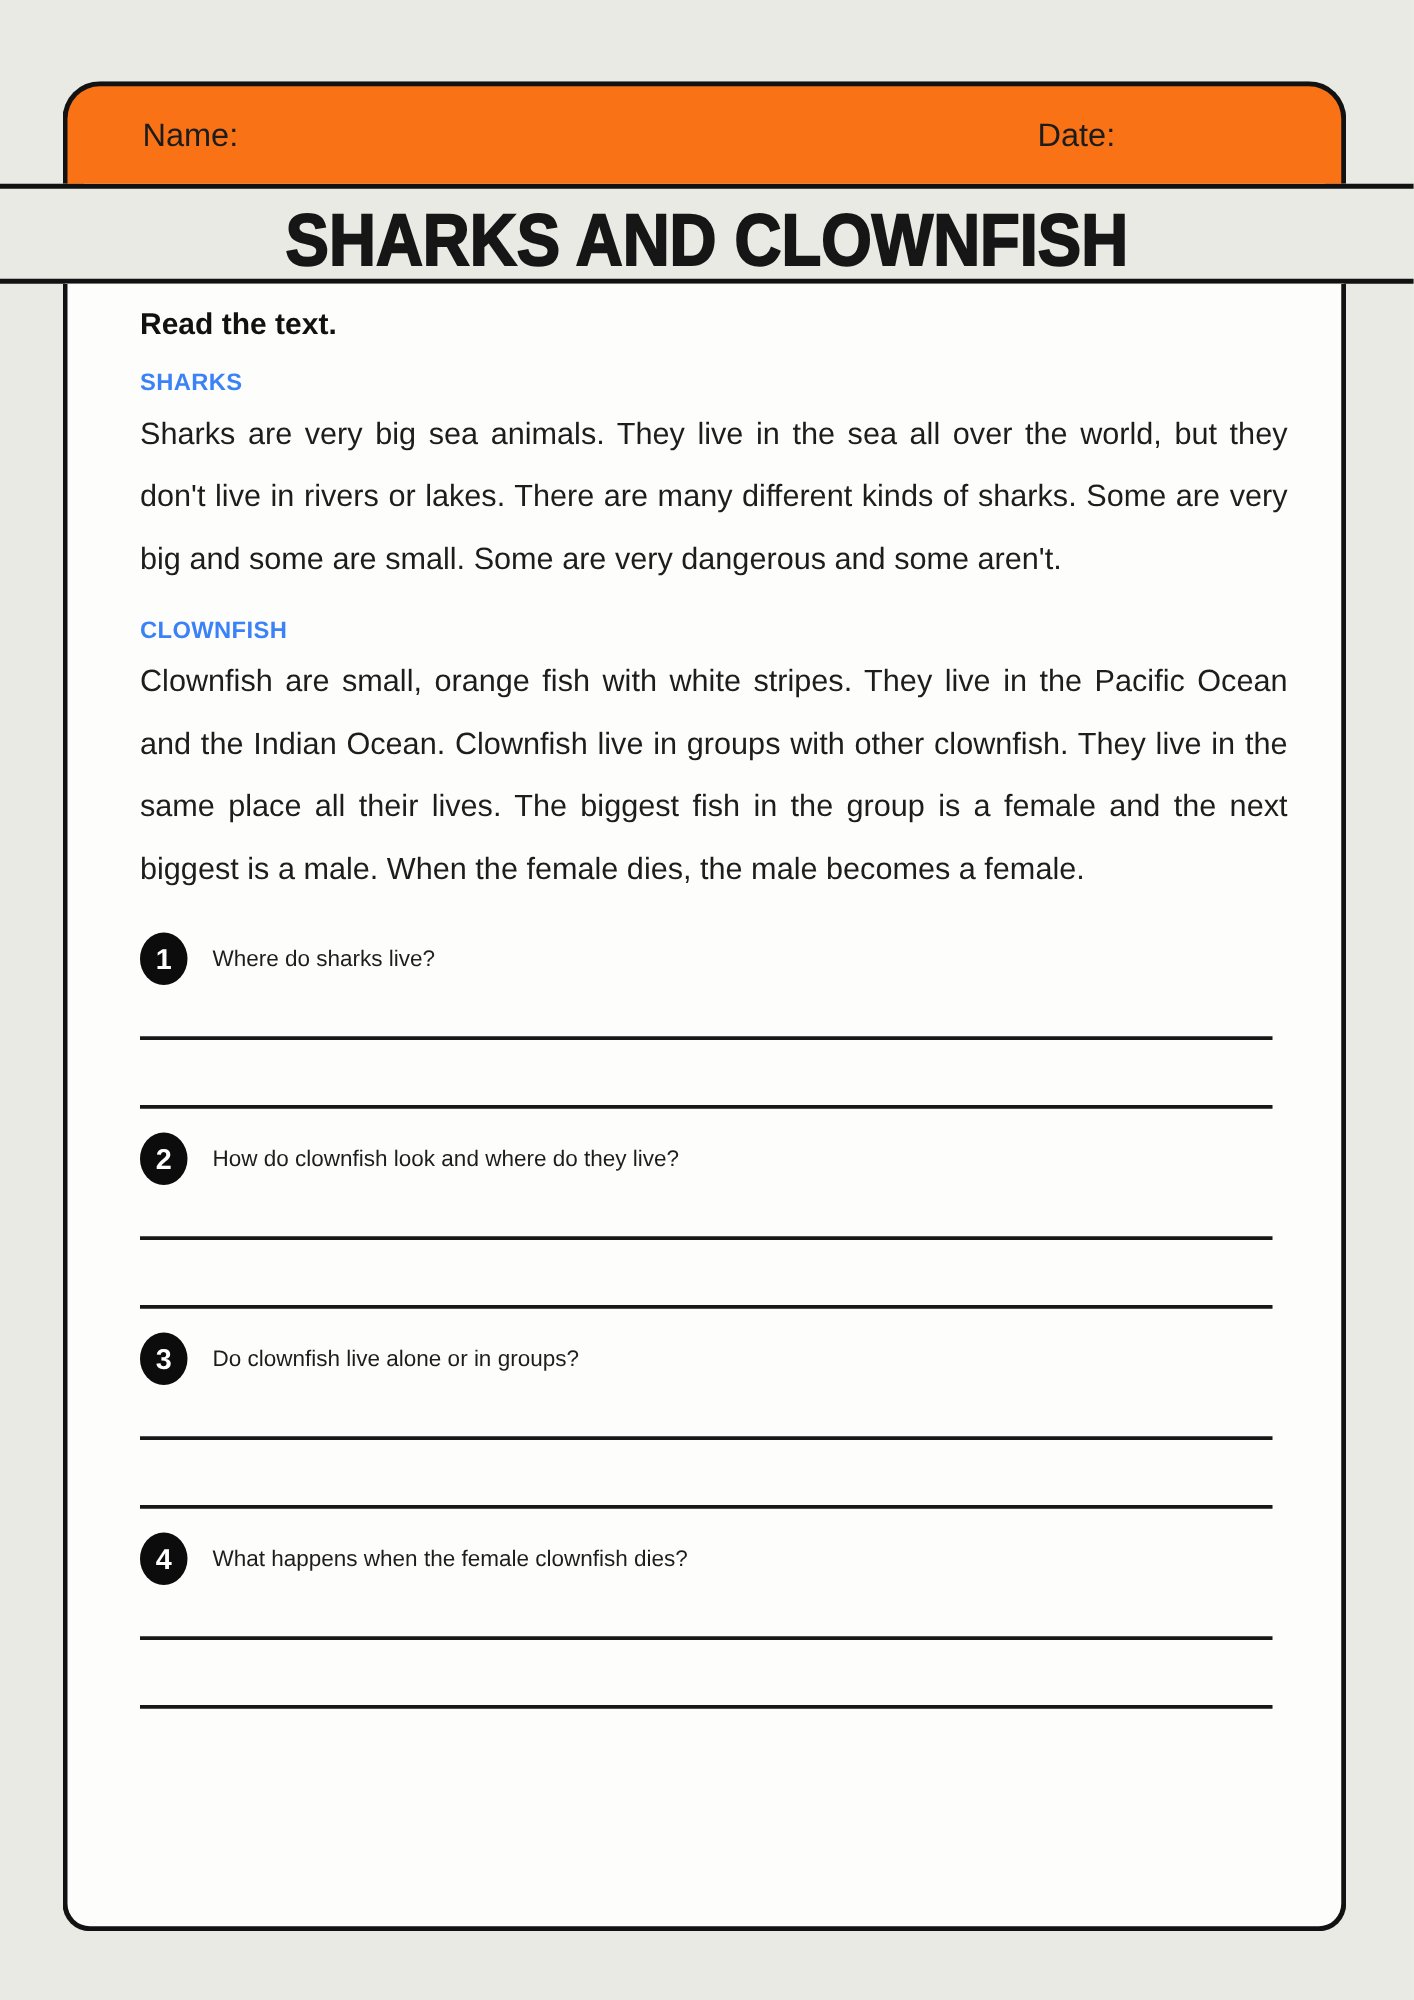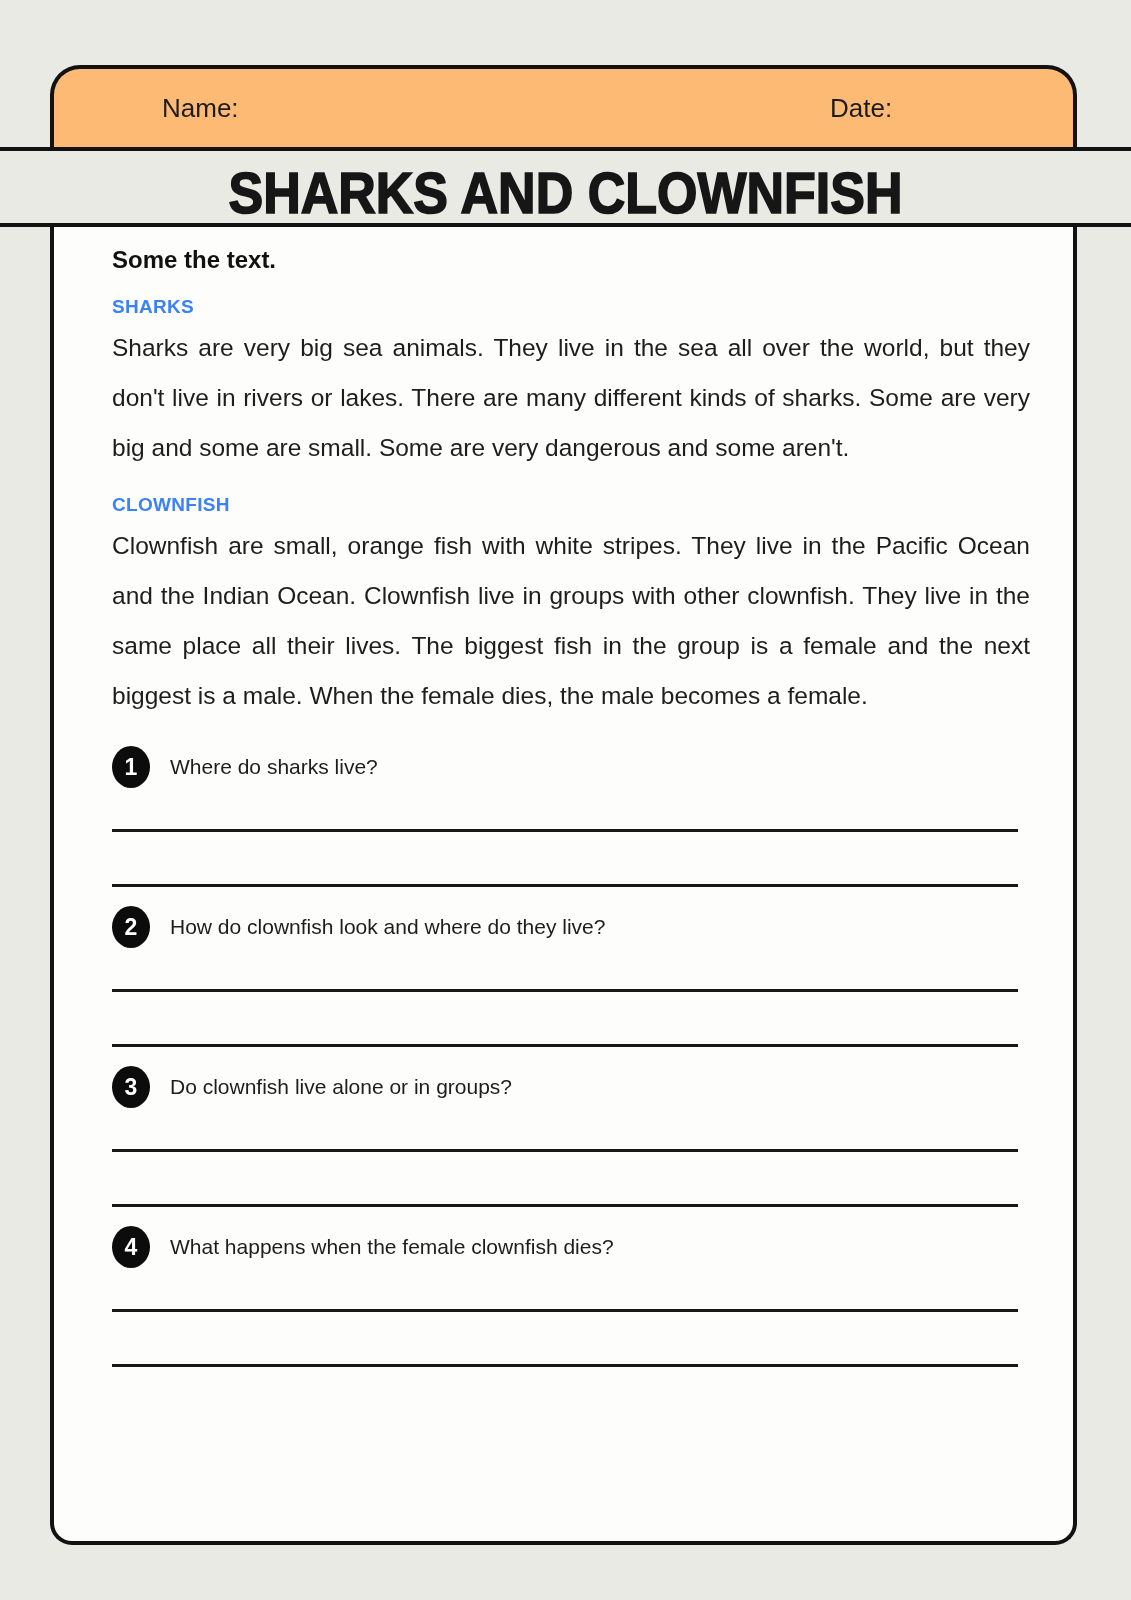--- a/index.html
+++ b/index.html
@@ -14,27 +14,26 @@
     width: 1131px;
     height: 1600px;
     background: #e8eae3;
     overflow: hidden;
   }
   
   .name-box {
     position: relative;
     margin: 65px 54px 0 50px;
     height: 82px;
-    background: #fdba74;
+    background: #f97316;
     border: 4px solid #121212;
     border-bottom: none;
     border-radius: 30px 30px 0 0;
     display: flex;
     align-items: center;
-    padding-left: 48px;
   }
   .name-label {
     margin-left: 60px;
     font-size: 26px;
     color: #1c1c1c;
   }
   .date-label {
     position: absolute;
     left: 776px;
     font-size: 26px;
@@ -109,21 +108,21 @@
     background: #0c0c0c;
     border-radius: 50%;
     color: #ffffff;
     font-size: 23px;
     font-weight: 700;
     display: inline-flex;
     align-items: center;
     justify-content: center;
   }
   .q-text {
-    font-size: 21px;
+    font-size: 18px;
     color: #1d1d1d;
     white-space: nowrap;
   }
   .ans-line {
     height: 0;
     border-bottom: 3px solid #181818;
     width: calc(100% - 12px);
   }
   .ans-line.first { margin-top: 40px; }
   .ans-line.second { margin-top: 52px; }
@@ -137,21 +136,21 @@
     <span class="name-label">Name:</span>
     <span class="date-label">Date:</span>
   </div>
 
   <div class="title-band">
     <h1>SHARKS AND CLOWNFISH</h1>
   </div>
 
   <div class="paper">
 
-    <div class="instruction read-instruction">Some the text.</div>
+    <div class="instruction read-instruction">Read the text.</div>
 
     <div class="mini-heading">SHARKS</div>
     <p class="para">Sharks are very big sea animals. They live in the sea all over the world, but they don't live in rivers or lakes. There are many different kinds of sharks. Some are very big and some are small. Some are very dangerous and some aren't.</p>
 
     <div class="mini-heading">CLOWNFISH</div>
     <p class="para">Clownfish are small, orange fish with white stripes. They live in the Pacific Ocean and the Indian Ocean. Clownfish live in groups with other clownfish. They live in the same place all their lives. The biggest fish in the group is a female and the next biggest is a male. When the female dies, the male becomes a female.</p>
 
 
     <div class="q-block">
       <div class="q-row">

